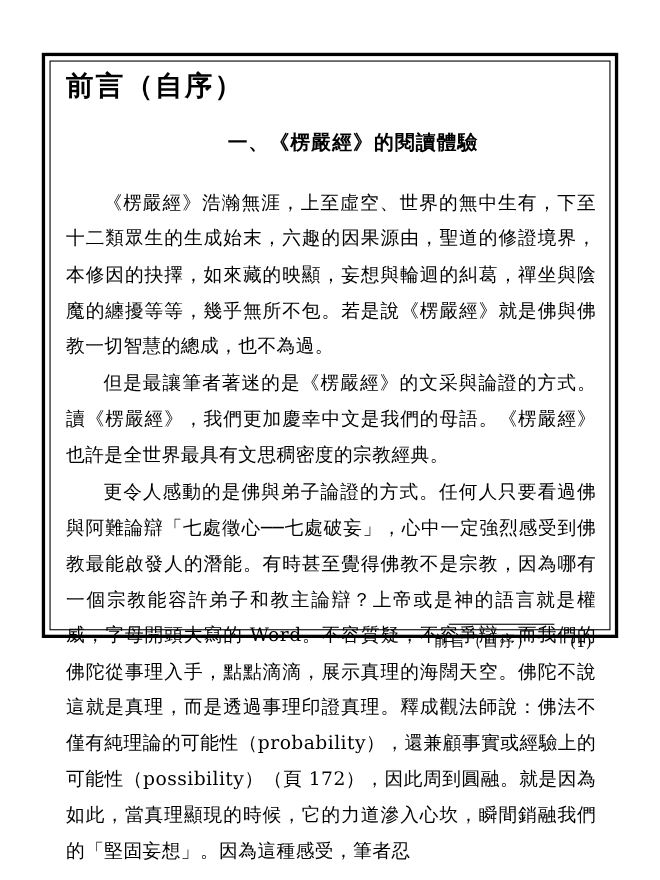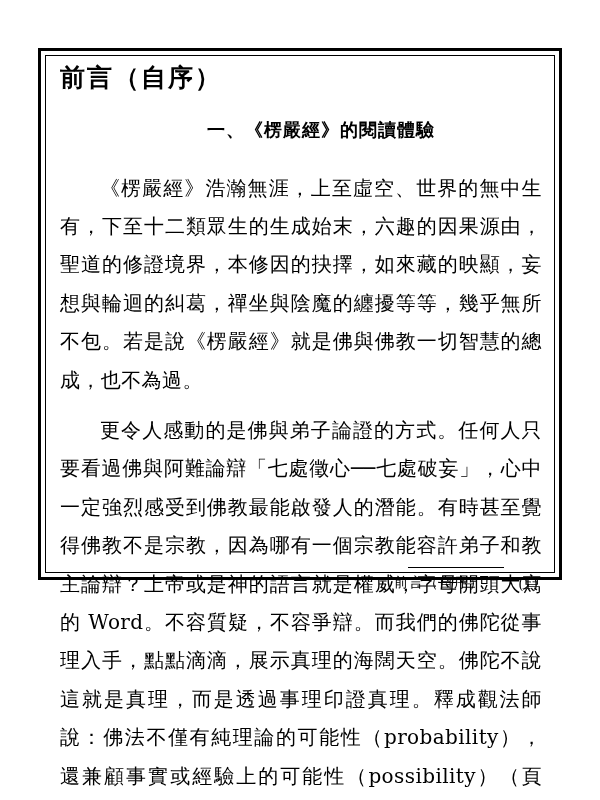--- a/index.html
+++ b/index.html
@@ -56,25 +56,25 @@
   .section-title {
     font-family: "DejaVu Serif", "Liberation Serif", serif;
     font-weight: bold;
     font-size: 18px;
     letter-spacing: 1px;
     text-align: center;
     margin: 22px 0 27px 40px;
     line-height: 1.4;
   }
   .para {
-    font-size: 20px;
+    font-size: 17px;
     line-height: 1.92;
     text-align: justify;
     text-justify: inter-ideograph;
-    margin: 12px 0 1px 0;
+    margin: 1px 0 1px 0;
     text-indent: 2em;
     letter-spacing: 0.4px;
   }
   #footer {
     position: absolute;
     left: 60px;
     right: 56px;
     bottom: 22px;
     height: 40px;
   }
@@ -106,20 +106,21 @@
 
 <div id="page">
   <div id="page-frame">
     <div id="page-frame-inner"></div>
   </div>
 
   <div id="content">
     <h1 class="chapter-title">前言（自序）</h1>
     <h2 class="section-title">一、《楞嚴經》的閱讀體驗</h2>
     <p class="para">《楞嚴經》浩瀚無涯，上至虛空、世界的無中生有，下至十二類眾生的生成始末，六趣的因果源由，聖道的修證境界，本修因的抉擇，如來藏的映顯，妄想與輪迴的糾葛，禪坐與陰魔的纏擾等等，幾乎無所不包。若是說《楞嚴經》就是佛與佛教一切智慧的總成，也不為過。</p>
+    <p class="para">但是最讓筆者著迷的是《楞嚴經》的文采與論證的方式。讀《楞嚴經》，我們更加慶幸中文是我們的母語。《楞嚴經》也許是全世界最具有文思稠密度的宗教經典。</p>
     <p class="para">更令人感動的是佛與弟子論證的方式。任何人只要看過佛與阿難論辯「七處徵心──七處破妄」，心中一定強烈感受到佛教最能啟發人的潛能。有時甚至覺得佛教不是宗教，因為哪有一個宗教能容許弟子和教主論辯？上帝或是神的語言就是權威，字母開頭大寫的 Word。不容質疑，不容爭辯。而我們的佛陀從事理入手，點點滴滴，展示真理的海闊天空。佛陀不說這就是真理，而是透過事理印證真理。釋成觀法師說：佛法不僅有純理論的可能性（probability），還兼顧事實或經驗上的可能性（possibility）（頁 172），因此周到圓融。就是因為如此，當真理顯現的時候，它的力道滲入心坎，瞬間銷融我們的「堅固妄想」。因為這種感受，筆者忍</p>
   </div>
 
   <div id="footer">
     <div id="footer-rule"></div>
     <div id="footer-text">前言（自序）</div>
     <div id="footer-page">(1)</div>
   </div>
 </div>
 

